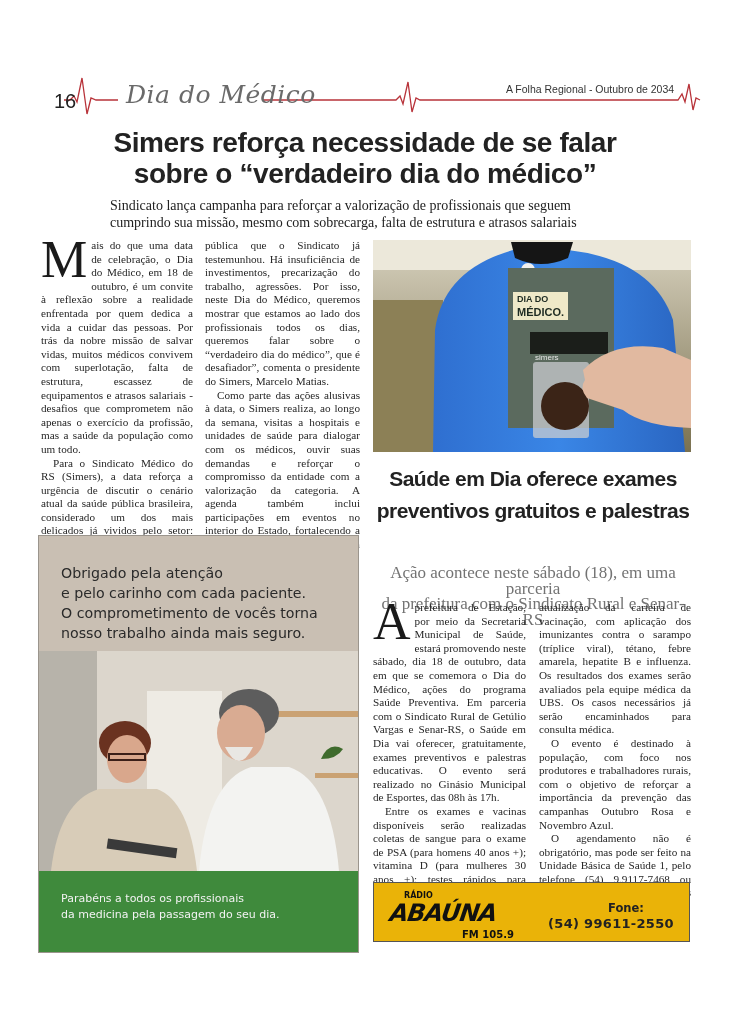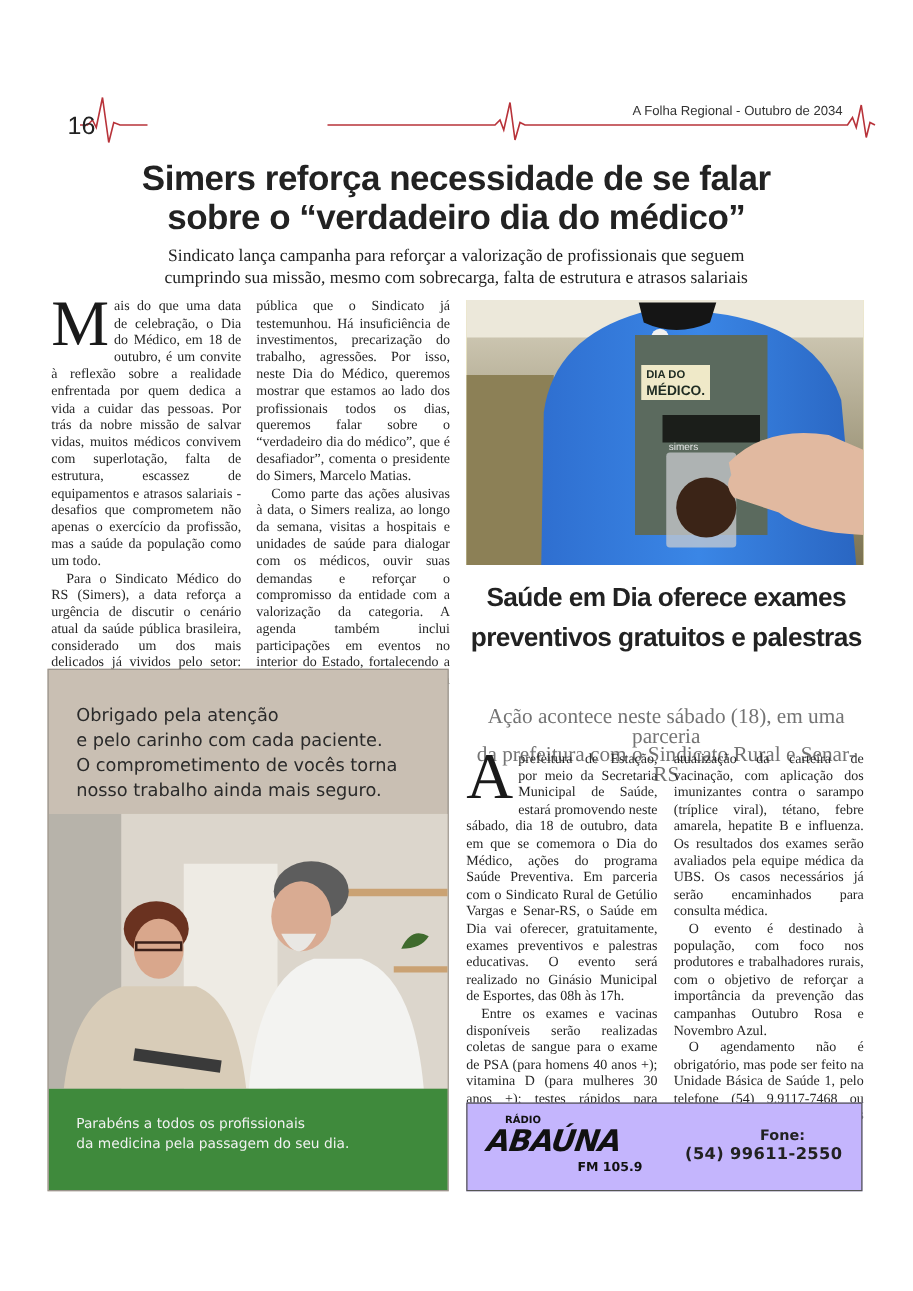--- a/index.html
+++ b/index.html
@@ -8,21 +8,21 @@
 
   
   .header { position: absolute; left: 0; top: 72px; width: 730px; height: 56px; }
   .page-num { position: absolute; left: 54px; top: 18px; font-family: "Liberation Sans", sans-serif; font-size: 20px; color: #222; }
   .section-title { position: absolute; left: 126px; top: 8px; font-family: "DejaVu Serif", serif; font-style: italic; font-size: 25px; color: #6a6a6a; letter-spacing: 0.5px; }
   .pub-line { position: absolute; left: 506px; top: 11px; font-family: "Liberation Sans", sans-serif; font-size: 10.5px; color: #333; }
   .ekg { position: absolute; left: 0; top: 0; }
 
   
   .headline { position: absolute; left: 100px; top: 127px; width: 530px; text-align: center; font-family: "Liberation Sans", sans-serif; font-size: 28px; line-height: 31px; color: #222; letter-spacing: -0.4px; }
-  .subhead { position: absolute; left: 110px; top: 197px; width: 510px; text-align: center; font-size: 14px; line-height: 17px; color: #222; }
+  .subhead { position: absolute; left: 110px; top: 197px; width: 510px; text-align: left; font-size: 14px; line-height: 17px; color: #222; }
 
   
   .col { position: absolute; font-size: 11.2px; line-height: 13.6px; text-align: justify; hyphens: auto; color: #262626; }
   .col p { text-indent: 12px; }
   .col p.first { text-indent: 0; }
   .dropcap { float: left; font-size: 52px; line-height: 40px; margin: 1px 4px 0 0; font-family: "Liberation Serif", serif; color: #1a1a1a; }
 
   .col1 { left: 41px; top: 239px; width: 152px; }
   .col2 { left: 205px; top: 239px; width: 155px; }
 
@@ -39,38 +39,39 @@
   .ad-lps { position: absolute; left: 38px; top: 535px; width: 321px; height: 418px; background: #c9bfb3; border: 1px solid #9b958d; overflow: hidden; }
   .ad-lps .ad-msg { position: absolute; left: 22px; top: 27px; font-family: "DejaVu Sans", sans-serif; font-size: 14.2px; line-height: 20px; color: #2a2a2a; }
   .ad-lps .ad-scene { position: absolute; left: 0; top: 115px; width: 321px; height: 220px; }
   .ad-lps .ad-green { position: absolute; left: 0; top: 335px; width: 321px; height: 83px; background: #3f8a3c; }
   .ad-lps .ad-footer { position: absolute; left: 22px; top: 355px; font-family: "DejaVu Sans", sans-serif; font-size: 11px; line-height: 16px; color: #f2f2f2; }
   .lps-logo { position: absolute; left: 243px; top: 290px; width: 70px; height: 108px; }
   .lps-text { position: absolute; left: 0; top: 22px; width: 70px; text-align: center; font-family: "Liberation Sans", sans-serif; font-weight: bold; font-style: italic; font-size: 27px; color: #1f5a21; letter-spacing: -2px; }
   .lps-sub { position: absolute; left: 0; top: 57px; width: 70px; text-align: center; font-family: "Liberation Sans", sans-serif; font-weight: bold; font-size: 6.3px; color: #1f3d1d; }
 
   
-  .ad-radio { position: absolute; left: 373px; top: 882px; width: 317px; height: 71px; border: 1.5px solid #555; background: #c4b5fd; }
+  .ad-radio { position: absolute; left: 373px; top: 882px; width: 317px; height: 60px; border: 1.5px solid #555; background: #eab308; }
   .radio-label { position: absolute; left: 30px; top: 8px; font-family: "DejaVu Sans", sans-serif; font-weight: bold; font-size: 8px; color: #111; }
   .radio-name { position: absolute; left: 16px; top: 16px; font-family: "DejaVu Sans", sans-serif; font-weight: bold; font-style: italic; font-size: 24px; color: #111; letter-spacing: -1px; transform: skewX(-8deg); }
   .radio-freq { position: absolute; left: 88px; top: 46px; font-family: "DejaVu Sans", sans-serif; font-weight: bold; font-size: 10px; color: #111; }
   .radio-fone-label { position: absolute; left: 192px; top: 18px; width: 120px; text-align: center; font-family: "DejaVu Sans", sans-serif; font-weight: bold; font-size: 11.5px; color: #222; }
   .radio-fone { position: absolute; left: 162px; top: 33px; width: 150px; text-align: center; font-family: "DejaVu Sans", sans-serif; font-weight: bold; font-size: 13px; color: #222; letter-spacing: 0.3px; }
 </style>
 </head>
 <body>
 
 <div class="header">
   <svg class="ekg" width="730" height="56" viewBox="0 0 730 56">
     <g fill="none" stroke="#b8333a" stroke-width="1.3">
       <polyline points="64,28 70,28 74,24 77,30 82,6 87,42 91,26 96,28 118,28"></polyline>
       <polyline points="262,28 396,28 400,24 403,32 408,10 412,40 416,26 420,28 678,28 682,22 685,30 689,12 693,38 696,26 700,28"></polyline>
     </g>
   </svg>
   <span class="page-num">16</span>
+  <span class="section-title">Dia do Médico</span>
   <span class="pub-line">A Folha Regional - Outubro de 2034</span>
 </div>
 
 <h1 class="headline">
   <span>Simers reforça necessidade de se falar</span><br>
   <span>sobre o “verdadeiro dia do médico”</span>
 </h1>
 <div class="subhead">
   <span>Sindicato lança campanha para reforçar a valorização de profissionais que seguem</span><br>
   <span>cumprindo sua missão, mesmo com sobrecarga, falta de estrutura e atrasos salariais</span>

